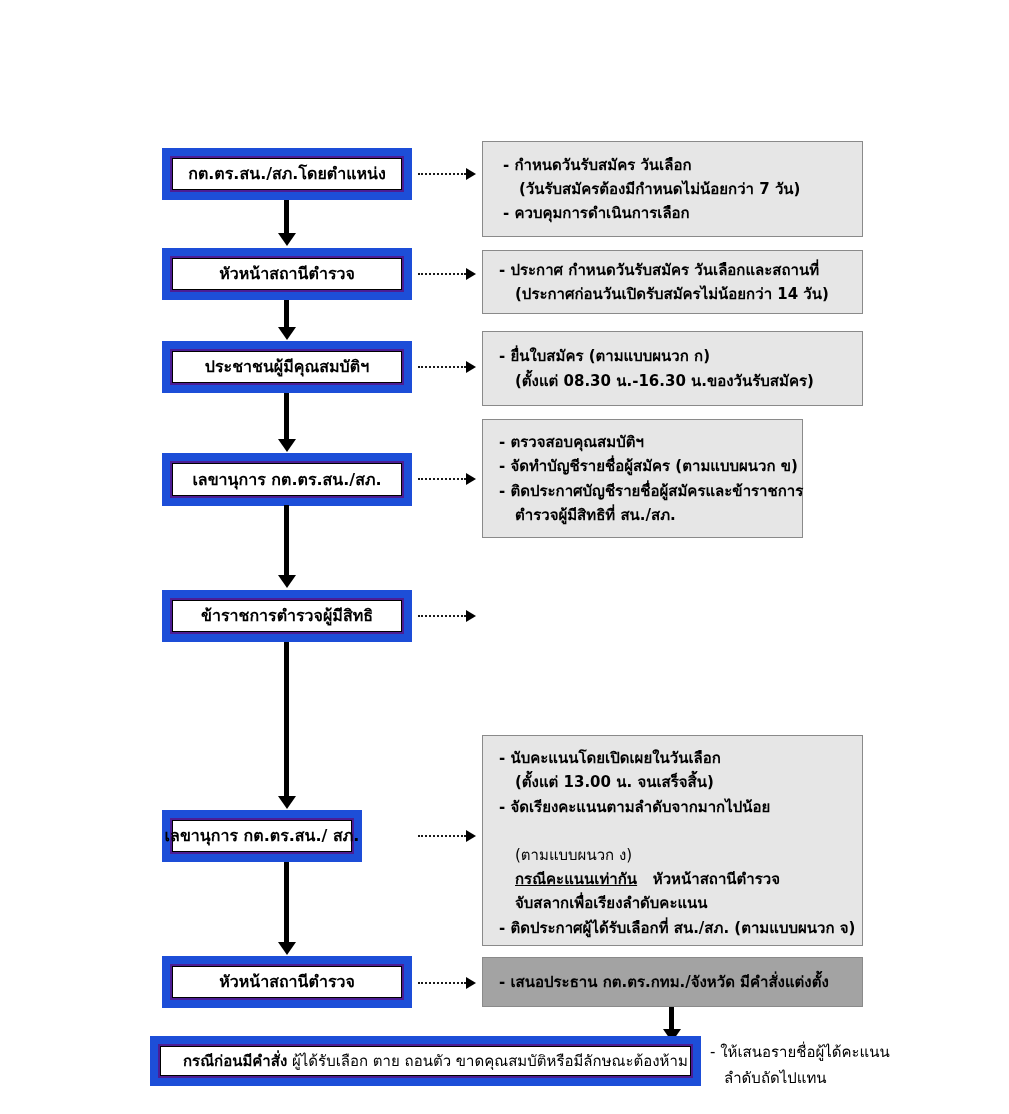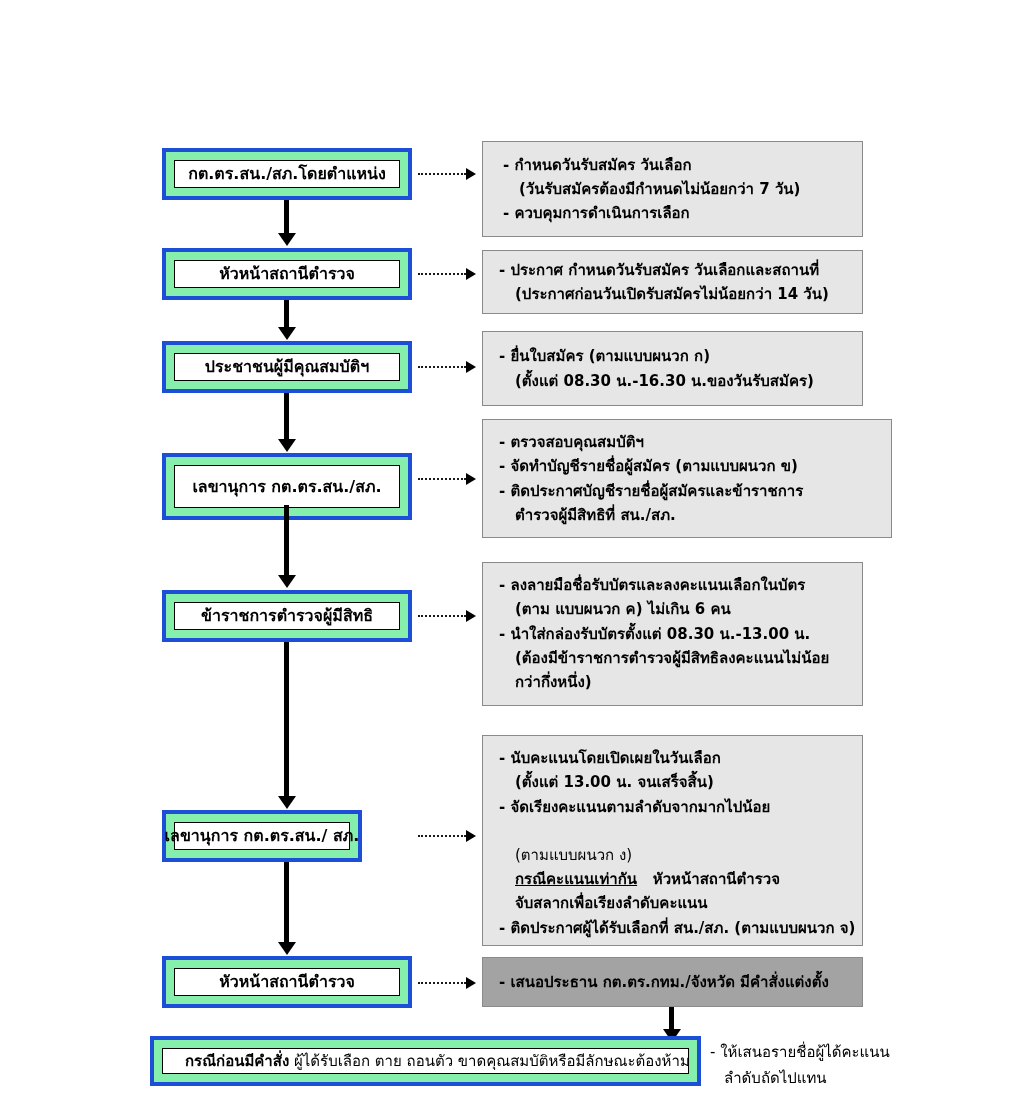--- a/index.html
+++ b/index.html
@@ -30,23 +30,23 @@
     font-weight: bold;
     letter-spacing: 0px;
     line-height: 1.2;
     white-space: nowrap;
   }
 
   
   .role-box {
     position: absolute;
     box-sizing: border-box;
-    background: #86efac;
-    border: 4px solid #1d4ed8;
-    padding: 8px;
+    background: #4c1d95;
+    border: 8px solid #1d4ed8;
+    padding: 2px;
   }
   .role-box .inner {
     box-sizing: border-box;
     width: 100%;
     height: 100%;
     border: 1px solid #000000;
     background: #ffffff;
     display: flex;
     align-items: center;
     justify-content: center;
@@ -185,50 +185,43 @@
   <div class="arrow-right" style="left:466px; top:361px;"></div>
   <div class="panel vcenter" style="left:482px; top:331px; width:381px; height:75px;">
     <div class="line">
       <span>-  ยื่นใบสมัคร (ตามแบบผนวก ก)</span>
     </div>
     <div class="line indent">(ตั้งแต่ 08.30 น.-16.30 น.ของวันรับสมัคร)</div>
   </div>
   <div class="v-line" style="left:284px; top:393px; height:48px;"></div>
   <div class="arrow-down" style="left:278px; top:439px;"></div>
 
-  <div class="role-box" style="left:162px; top:453px; width:250px; height:67px;">
+  <div class="role-box" style="left:162px; top:453px; width:250px; height:53px;">
     <div class="inner">
       <span class="role-label">เลขานุการ กต.ตร.สน./สภ.</span>
     </div>
   </div>
   <div class="dotted" style="left:418px; top:478px; width:48px;"></div>
   <div class="arrow-right" style="left:466px; top:473px;"></div>
-  <div class="panel vcenter" style="left:482px; top:419px; width:410px; height:119px;">
+  <div class="panel vcenter" style="left:482px; top:419px; width:321px; height:119px;">
     <div class="line">-  ตรวจสอบคุณสมบัติฯ</div>
     <div class="line">-  จัดทำบัญชีรายชื่อผู้สมัคร (ตามแบบผนวก ข)</div>
     <div class="line">-  ติดประกาศบัญชีรายชื่อผู้สมัครและข้าราชการ</div>
     <div class="line indent">ตำรวจผู้มีสิทธิที่ สน./สภ.</div>
   </div>
   <div class="v-line" style="left:284px; top:505px; height:72px;"></div>
   <div class="arrow-down" style="left:278px; top:575px;"></div>
 
   <div class="role-box" style="left:162px; top:590px; width:250px; height:52px;">
     <div class="inner">
       <span class="role-label">ข้าราชการตำรวจผู้มีสิทธิ</span>
     </div>
   </div>
   <div class="dotted" style="left:418px; top:615px; width:48px;"></div>
   <div class="arrow-right" style="left:466px; top:610px;"></div>
-  <div class="panel" style="left:482px; top:562px; width:381px; height:144px;">
-    <div class="line">-  ลงลายมือชื่อรับบัตรและลงคะแนนเลือกในบัตร</div>
-    <div class="line indent">(ตาม แบบผนวก ค)  ไม่เกิน 6  คน</div>
-    <div class="line">-  นำใส่กล่องรับบัตรตั้งแต่ 08.30 น.-13.00 น.</div>
-    <div class="line indent">(ต้องมีข้าราชการตำรวจผู้มีสิทธิลงคะแนนไม่น้อย</div>
-    <div class="line indent">กว่ากึ่งหนึ่ง)</div>
-  </div>
   <div class="v-line" style="left:284px; top:642px; height:156px;"></div>
   <div class="arrow-down" style="left:278px; top:796px;"></div>
 
   <div class="role-box" style="left:162px; top:810px; width:200px; height:52px;">
     <div class="inner">
       <span class="role-label">เลขานุการ กต.ตร.สน./ สภ.</span>
     </div>
   </div>
   <div class="dotted" style="left:418px; top:835px; width:48px;"></div>
   <div class="arrow-right" style="left:466px; top:830px;"></div>

